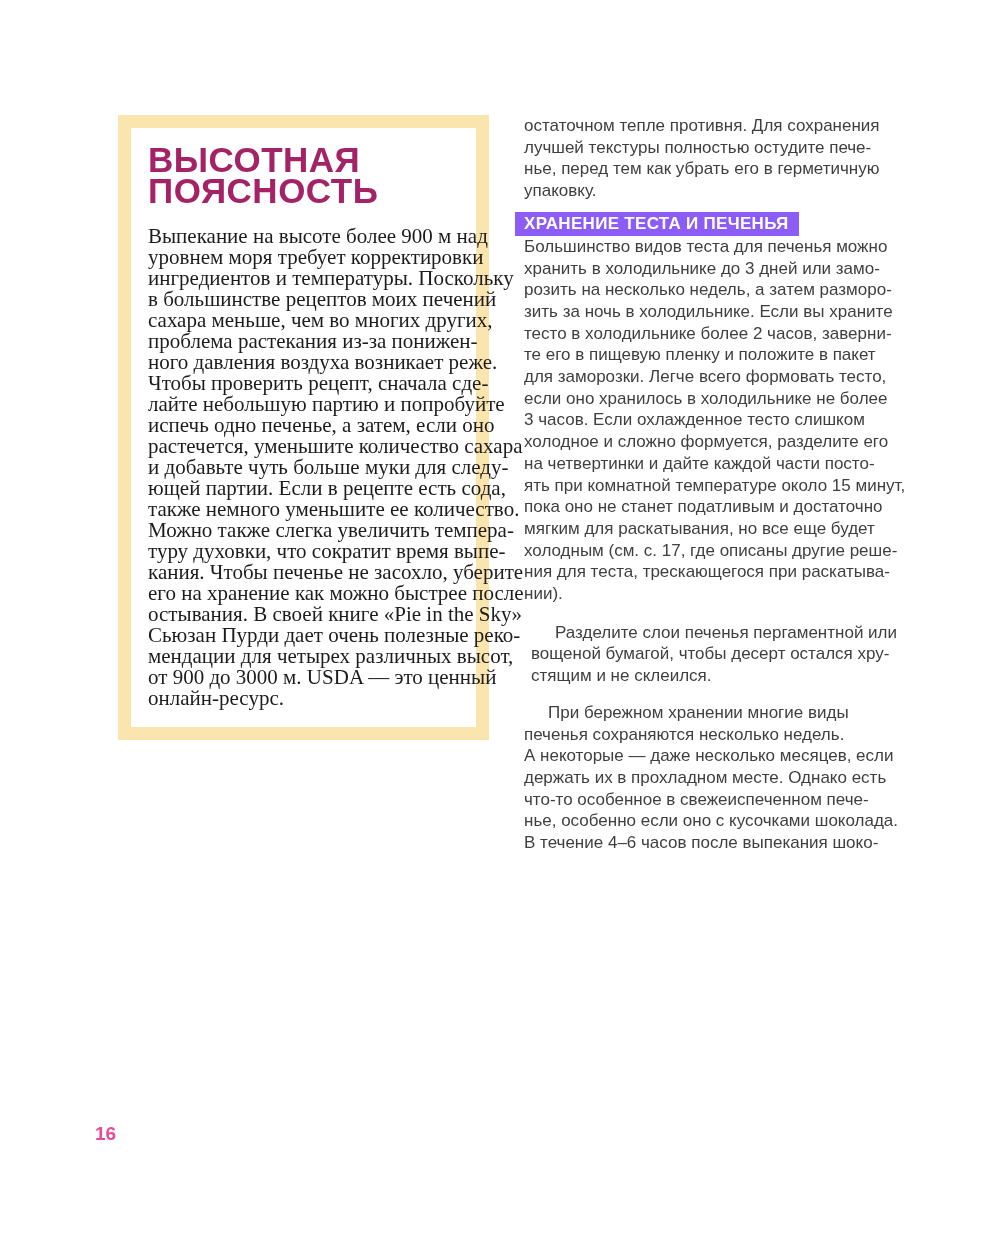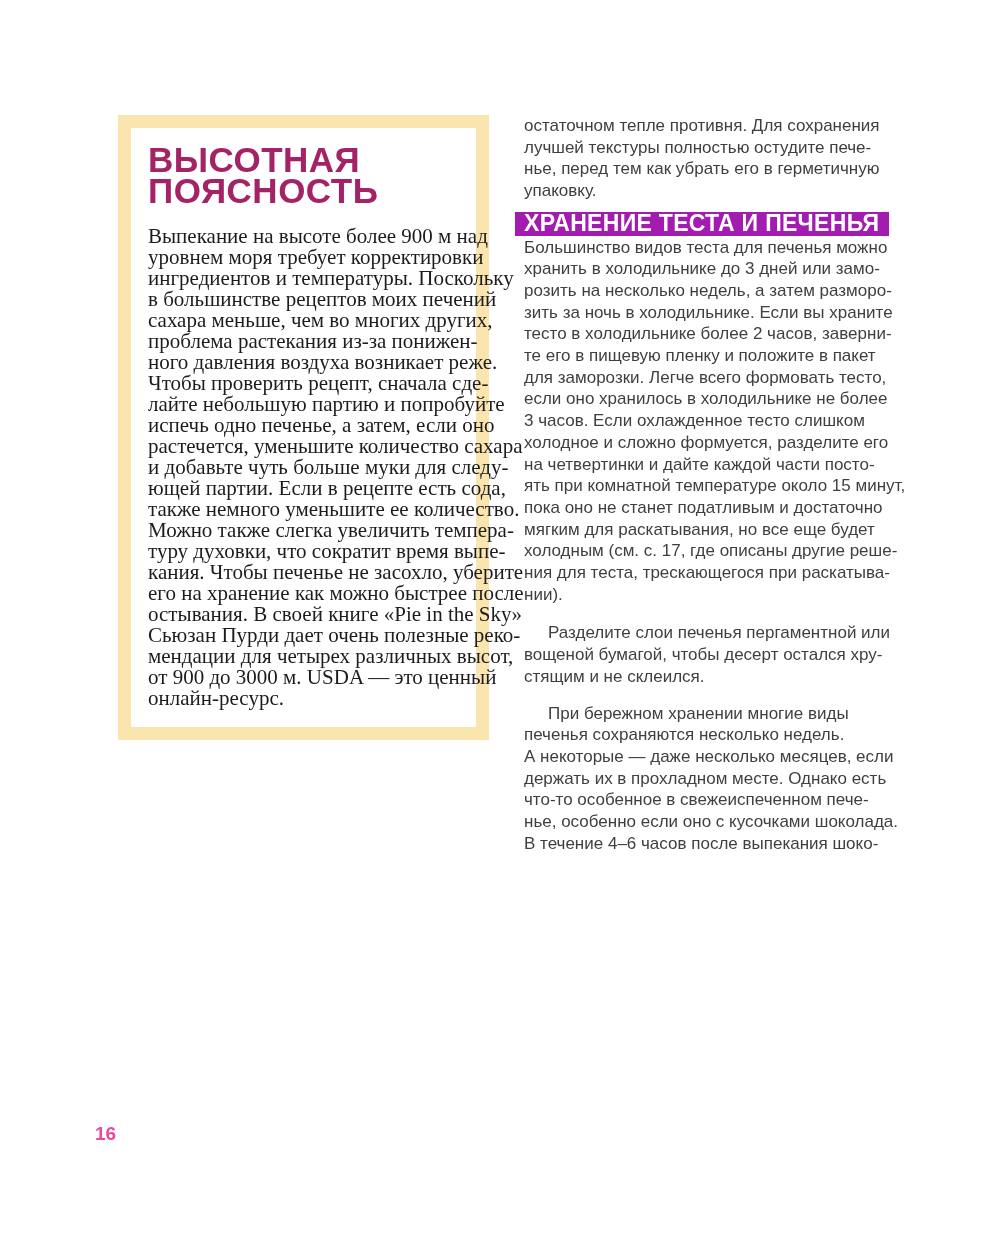--- a/index.html
+++ b/index.html
@@ -48,31 +48,31 @@
     color:#3f3f3f;
     font-size:17px;
     line-height:21.7px;
   }
   .para {
     margin:0;
     white-space:pre;
   }
   .para.gap { }
   .para.gap-sm { margin-top:15px; }
-  .para.gap-md { margin-top:17px; }
+  .para.gap-md { margin-top:17px;margin-left:7px; }
   .para.indent { text-indent:24px; }
 
   .section-banner {
     display:inline-block;
     margin:10px 0 0 -9px;
     padding:3px 10px 4px 9px;
-    background:#a21caf;
+    background:#8b5cf6;
     color:#ffffff;
     font-weight:bold;
-    font-size:23px;
+    font-size:17px;
     line-height:17px;
     letter-spacing:0.3px;
     white-space:pre;
   }
 
   
   .page-number {
     position:absolute;
     left:95px; top:1124px;
     color:#ec4899;

